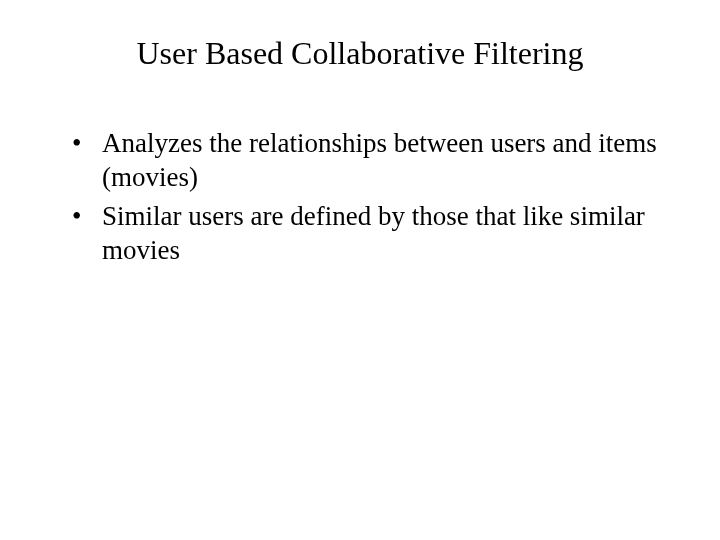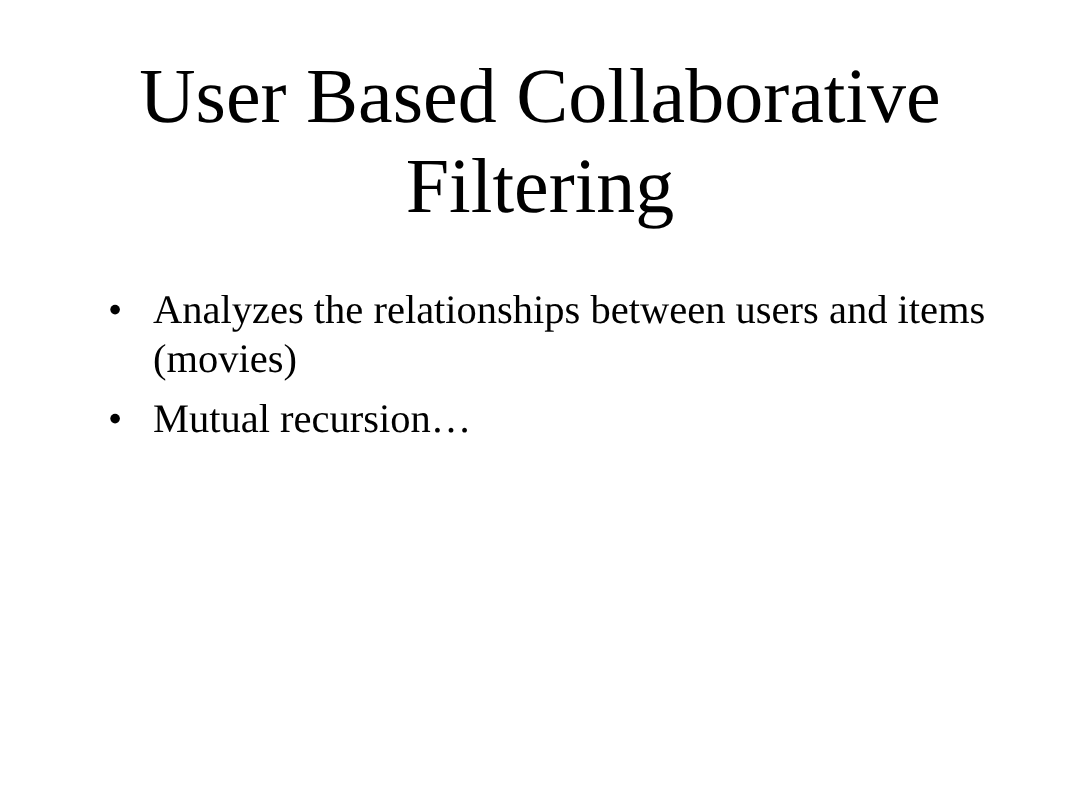--- a/index.html
+++ b/index.html
@@ -9,26 +9,26 @@
     }
     body {
       width: 720px;
       height: 540px;
       background: #ffffff;
       font-family: "Times New Roman", Times, serif;
       color: #000000;
       padding: 30px 50px 30px 50px;
     }
     .title {
-      font-size: 52px;
+      font-size: 32px;
       text-align: center;
       font-weight: normal;
       line-height: 1.15;
       margin-top: 5px;
-      margin-bottom: 35px;
+      margin-bottom: 55px;
     }
     .bullets {
       list-style: none;
       padding-left: 22px;
     }
     .bullets li {
       font-size: 27px;
       line-height: 1.25;
       margin-bottom: 6px;
       position: relative;
@@ -42,14 +42,14 @@
       font-size: 27px;
     }
   </style>
 </head>
 <body>
 
 <h1 class="title">User Based Collaborative Filtering</h1>
 
 <ul class="bullets">
   <li>Analyzes the relationships between users and items (movies)</li>
-  <li>Mutual recursion…</li>
+  <li>Similar users are defined by those that like similar movies</li>
 </ul>
 
 </body></html>

